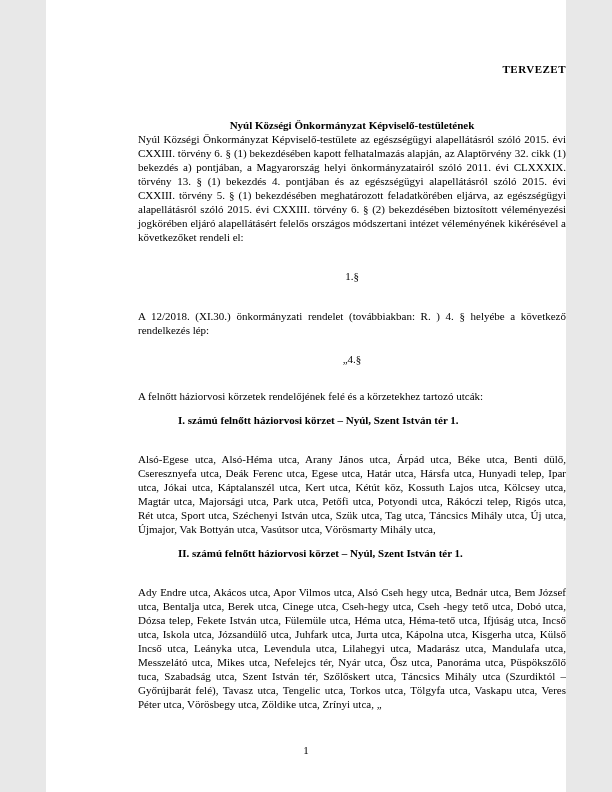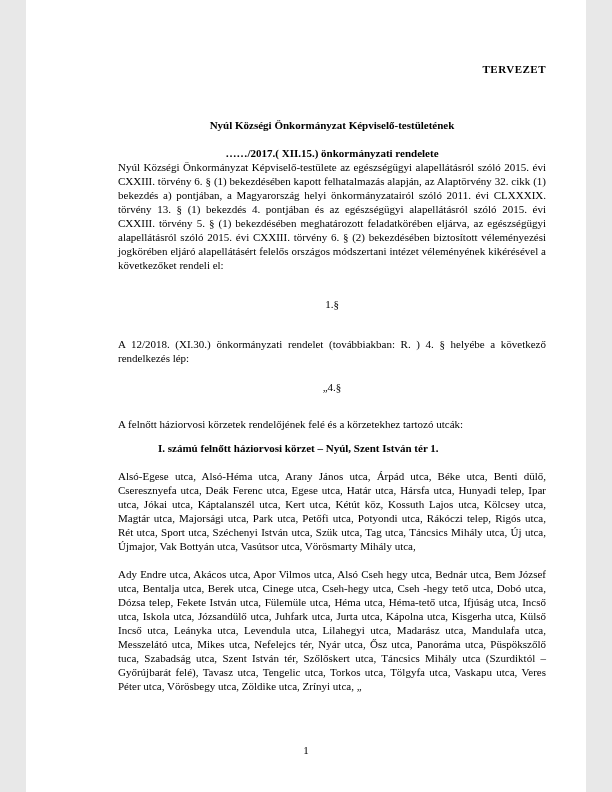--- a/index.html
+++ b/index.html
@@ -3,21 +3,21 @@
 <meta charset="utf-8">
 <style>
   * { margin: 0; padding: 0; box-sizing: border-box; }
   html, body { background: #e8e8e8; }
   body {
     font-family: "Liberation Serif", "DejaVu Serif", serif;
     -webkit-font-smoothing: antialiased;
   }
   .page {
     position: relative;
-    width: 560px;
+    width: 520px;
     height: 792px;
     margin: 0 auto;
     background: #ffffff;
     color: #000000;
     overflow: hidden;
   }
   .content {
     position: absolute;
     left: 92px;
     top: 62px;
@@ -52,21 +52,21 @@
     margin-top: 15px;
     text-align: center;
   }
   .districts-intro { margin-top: 23px; }
   .district-heading {
     margin-top: 10px;
     font-weight: bold;
     margin-left: 40px;
   }
   .district-streets {
-    margin-top: 14px;
+    margin-top: 25px;
     text-align: justify;
     text-align-last: left;
   }
   .page-number {
     position: absolute;
     left: 0;
     right: 0;
     bottom: 36px;
     text-align: center;
     font-size: 11px;
@@ -76,36 +76,36 @@
 </head>
 <body>
 
 <div class="page">
   <div class="content">
 
     <div class="draft-label">TERVEZET</div>
 
     <div class="title-block">
       <div class="title-line1">Nyúl Községi Önkormányzat Képviselő-testületének</div>
-      <div class="title-line2">……/2017.( XII.15.) önkormányzati rendelete</div>
     </div>
 
     <p class="preamble">Nyúl Községi Önkormányzat Képviselő-testülete az egészségügyi alapellátásról szóló 2015. évi CXXIII. törvény 6. § (1) bekezdésében kapott felhatalmazás alapján, az Alaptörvény 32. cikk (1) bekezdés a) pontjában, a Magyarország helyi önkormányzatairól szóló 2011. évi CLXXXIX. törvény 13. § (1) bekezdés 4. pontjában és az egészségügyi alapellátásról szóló 2015. évi CXXIII. törvény 5. § (1) bekezdésében meghatározott feladatkörében eljárva, az egészségügyi alapellátásról szóló 2015. évi CXXIII. törvény 6. § (2) bekezdésében biztosított véleményezési jogkörében eljáró alapellátásért felelős országos módszertani intézet véleményének kikérésével a következőket rendeli el:</p>
 
     <div class="section-heading">1.§</div>
 
     <p class="section1-text">A 12/2018. (XI.30.) önkormányzati rendelet (továbbiakban: R. ) 4. § helyébe a következő rendelkezés lép:</p>
 
     <div class="section-heading section4-heading">„4.§</div>
 
     <p class="districts-intro">A felnőtt háziorvosi körzetek rendelőjének felé és a körzetekhez tartozó utcák:</p>
 
     <div class="district-heading">I. számú felnőtt háziorvosi körzet – Nyúl, Szent István tér 1.</div>
 
     <p class="district-streets">Alsó-Egese utca, Alsó-Héma utca, Arany János utca, Árpád utca, Béke utca, Benti dülő, Cseresznyefa utca, Deák Ferenc utca, Egese utca, Határ utca, Hársfa utca, Hunyadi telep, Ipar utca, Jókai utca, Káptalanszél utca, Kert utca, Kétút köz,  Kossuth Lajos utca, Kölcsey utca, Magtár utca, Majorsági utca,  Park utca, Petőfi utca, Potyondi utca, Rákóczi telep, Rigós utca, Rét utca, Sport utca, Széchenyi István utca, Szük utca, Tag utca, Táncsics Mihály utca, Új utca, Újmajor, Vak Bottyán utca, Vasútsor utca, Vörösmarty Mihály utca,</p>
 
+    <div class="district-heading">II. számú felnőtt háziorvosi körzet – Nyúl, Szent István tér 1.</div>
 
     <p class="district-streets">Ady Endre utca, Akácos utca, Apor Vilmos utca,  Alsó Cseh hegy utca, Bednár utca,  Bem József utca, Bentalja utca, Berek utca, Cinege utca, Cseh-hegy utca, Cseh -hegy tető utca, Dobó utca, Dózsa telep, Fekete István utca, Fülemüle utca, Héma utca, Héma-tető utca, Ifjúság utca, Incső utca, Iskola utca, Józsandülő utca, Juhfark utca, Jurta utca, Kápolna utca, Kisgerha utca, Külső Incső utca, Leányka utca, Levendula utca, Lilahegyi utca, Madarász utca, Mandulafa utca, Messzelátó utca, Mikes utca, Nefelejcs tér, Nyár utca, Ősz utca, Panoráma utca, Püspökszőlő tuca,  Szabadság utca, Szent István tér, Szőlőskert utca, Táncsics Mihály utca (Szurdiktól – Győrújbarát felé), Tavasz utca, Tengelic utca, Torkos utca, Tölgyfa utca, Vaskapu utca, Veres Péter utca, Vörösbegy utca, Zöldike utca, Zrínyi utca,  „</p>
 
   </div>
 
   <div class="page-number">1</div>
 </div>
 
 </body></html>

